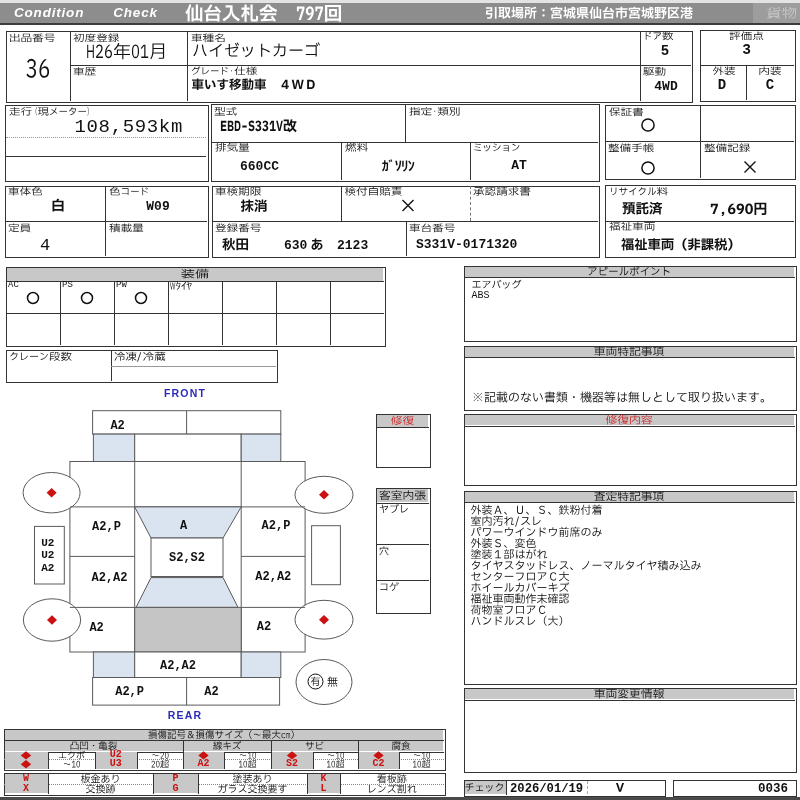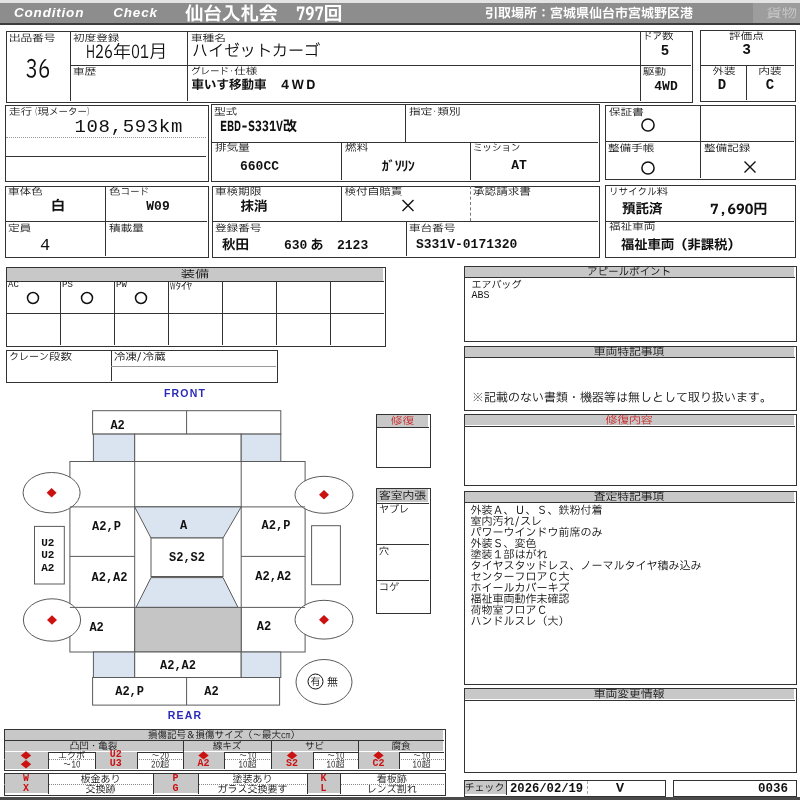--- a/index.html
+++ b/index.html
@@ -86,21 +86,21 @@
 <div style="position:absolute;left:463.5px;top:491px;width:331.2px;height:192px;border:1px solid #333;"></div>
 <div style="position:absolute;left:464.5px;top:492px;width:329.2px;height:10px;background:#c8c8c8"></div>
 <div style="position:absolute;left:463.5px;top:502px;width:331.2px;height:1px;background:#333"></div>
 <div style="position:absolute;left:463.5px;top:688.2px;width:331.2px;height:82.9px;border:1px solid #333;"></div>
 <div style="position:absolute;left:464.5px;top:689.2px;width:329.2px;height:10.3px;background:#c8c8c8"></div>
 <div style="position:absolute;left:463.5px;top:699.5px;width:331.2px;height:1px;background:#333"></div>
 <div style="position:absolute;left:463.5px;top:780px;width:200.8px;height:15px;border:1px solid #333;"></div>
 <div style="position:absolute;left:464.5px;top:781px;width:41px;height:13px;background:#c8c8c8"></div>
 <div style="position:absolute;left:505.6px;top:780px;width:1px;height:15px;background:#333"></div>
 <div style="position:absolute;left:587px;top:781px;height:13px;width:0;border-left:1px dashed #aaa"></div>
-<div style="position:absolute;left:510px;top:788.5px;transform:translate(0,-50%);font-family:&quot;Liberation Mono&quot;,monospace;font-size:12.2px;font-weight:bold;color:#111;white-space:nowrap;line-height:1">2026/02/19</div>
+<div style="position:absolute;left:510px;top:788.5px;transform:translate(0,-50%);font-family:&quot;Liberation Mono&quot;,monospace;font-size:12.2px;font-weight:bold;color:#111;white-space:nowrap;line-height:1">2026/01/19</div>
 <div style="position:absolute;left:672.7px;top:780px;width:122.8px;height:15px;border:1px solid #333;"></div>
 <div style="position:absolute;left:788px;top:788.5px;transform:translate(-100%,-50%);font-family:&quot;Liberation Mono&quot;,monospace;font-size:12.5px;font-weight:bold;color:#111;white-space:nowrap;line-height:1">0036</div>
 <div style="position:absolute;left:757px;top:780.5px;transform:translate(0,-50%)"></div>
 <div style="position:absolute;left:4px;top:729px;width:440px;height:40px;border:1px solid #333;"></div>
 <div style="position:absolute;left:5px;top:730px;width:438px;height:10.1px;background:#c8c8c8"></div>
 <div style="position:absolute;left:4px;top:740.1px;width:440px;height:1px;background:#333"></div>
 <div style="position:absolute;left:5px;top:741.1px;width:438px;height:10.4px;background:#c8c8c8"></div>
 <div style="position:absolute;left:4px;top:751.5px;width:440px;height:1px;background:#333"></div>
 <div style="position:absolute;left:4px;top:759.3px;width:440px;height:0;border-top:1px dotted #888"></div>
 <div style="position:absolute;left:5px;top:752px;width:43px;height:16.5px;background:#c8c8c8"></div>

